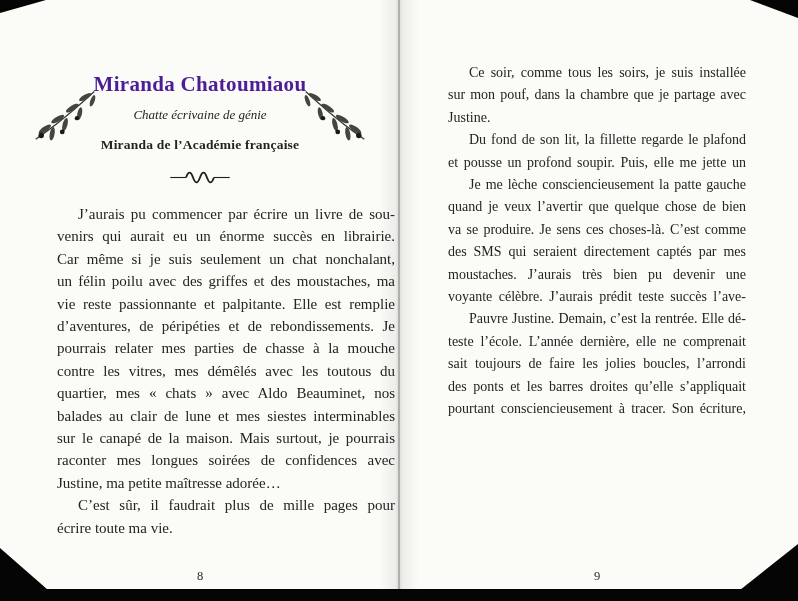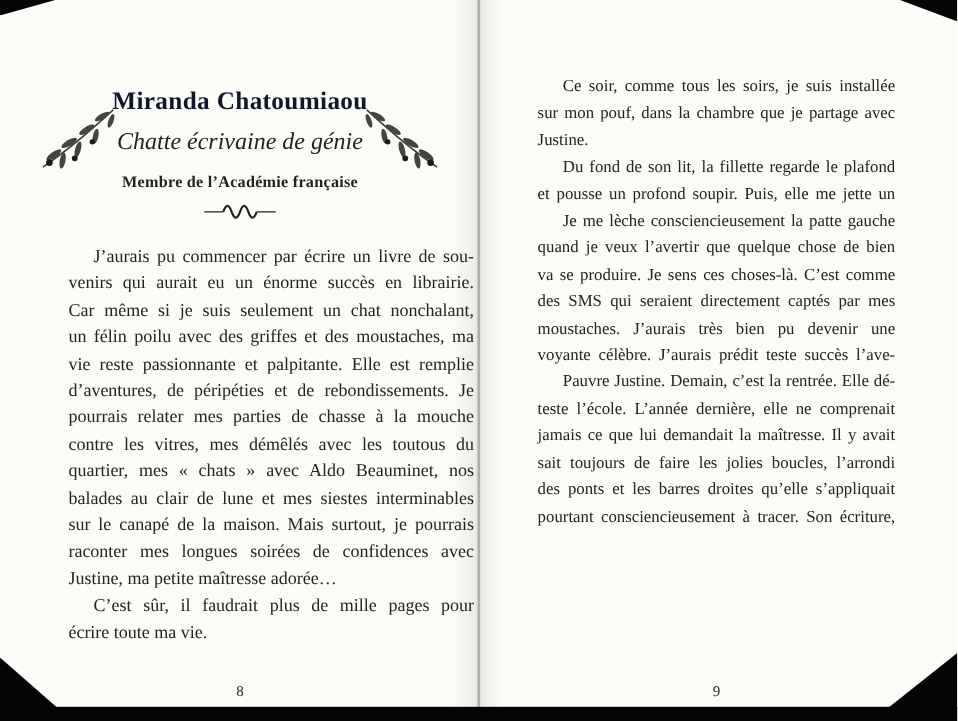--- a/index.html
+++ b/index.html
@@ -8,22 +8,22 @@
     font-family:"Liberation Serif","DejaVu Serif",serif;
     background:#ffffff;
   }
   .spread {
     position:relative; width:798px; height:601px;
     background:#fbfbf8; color:#232320; overflow:hidden;
   }
 
   
   .header { position:absolute; left:30px; top:72px; width:340px; text-align:center; }
-  .title { font-size:21px; font-weight:700; letter-spacing:.3px; color:#0f172a; }
-  .subtitle { font-style:italic; font-size:20px; margin-top:10px; }
+  .title { font-size:21px; font-weight:700; letter-spacing:.3px; color:#4c1d95; }
+  .subtitle { font-style:italic; font-size:13px; margin-top:10px; }
   .affiliation { font-weight:700; font-size:13.5px; margin-top:14px; letter-spacing:.2px; }
   .branch { position:absolute; top:14px; width:66px; height:57px; }
   .branch-left { left:2px; }
   .branch-right { right:2px; transform:scaleX(-1); }
 
   .ornament { position:absolute; left:30px; top:170px; width:340px; text-align:center; }
 
   
   .body-text { position:absolute; }
   .page-left  .body-text { left:57px;  top:203px; width:338px; font-size:15px; line-height:22.4px; }
@@ -96,21 +96,21 @@
           <g fill="#191917">
             <circle cx="10" cy="54" r="3"></circle>
             <circle cx="33" cy="50" r="2.6"></circle>
             <circle cx="49" cy="35" r="2.4"></circle>
           </g>
         </svg>
       </span>
 
       <h1 class="title">Miranda Chatoumiaou</h1>
       <div class="subtitle">Chatte écrivaine de génie</div>
-      <div class="affiliation">Membre de l’Académie française</div>
+      <div class="affiliation">Miranda de l’Académie française</div>
     </div>
 
     <div class="ornament">
       <svg viewBox="0 0 64 14" width="60" height="13" aria-hidden="true">
         <g stroke="#22221f" fill="none">
           <path d="M0,7 H17" stroke-width="1.2"></path>
           <path d="M47,7 H64" stroke-width="1.2"></path>
           <path d="M17,7 c2.5,-7 5,-7 7.5,0 c2.5,7 5,7 7.5,0 c2.5,-7 5,-7 7.5,0 c2.5,7 5,7 7.5,0" stroke-width="2"></path>
         </g>
       </svg>
@@ -156,21 +156,20 @@
           <div class="line para-first">Je me lèche consciencieusement la patte gauche</div>
           <div class="line">quand je veux l’avertir que quelque chose de bien</div>
           <div class="line">va se produire. Je sens ces choses-là. C’est comme</div>
           <div class="line">des SMS qui seraient directement captés par mes</div>
           <div class="line">moustaches. J’aurais très bien pu devenir une</div>
           <div class="line">voyante célèbre. J’aurais prédit teste succès l’ave-</div>
         </div>
         <div class="para">
           <div class="line para-first">Pauvre Justine. Demain, c’est la rentrée. Elle dé-</div>
           <div class="line">teste l’école. L’année dernière, elle ne comprenait</div>
-          <div class="line">jamais ce que lui demandait la maîtresse. Il y avait</div>
           <div class="line">sait toujours de faire les jolies boucles, l’arrondi</div>
           <div class="line">des ponts et les barres droites qu’elle s’appliquait</div>
           <div class="line">pourtant consciencieusement à tracer. Son écriture,</div>
         </div>
       </div>
     <div class="pagenum pagenum-right">9</div>
   </div>
 
   <div class="gutter"></div>
   <div class="gutter-line"></div>

